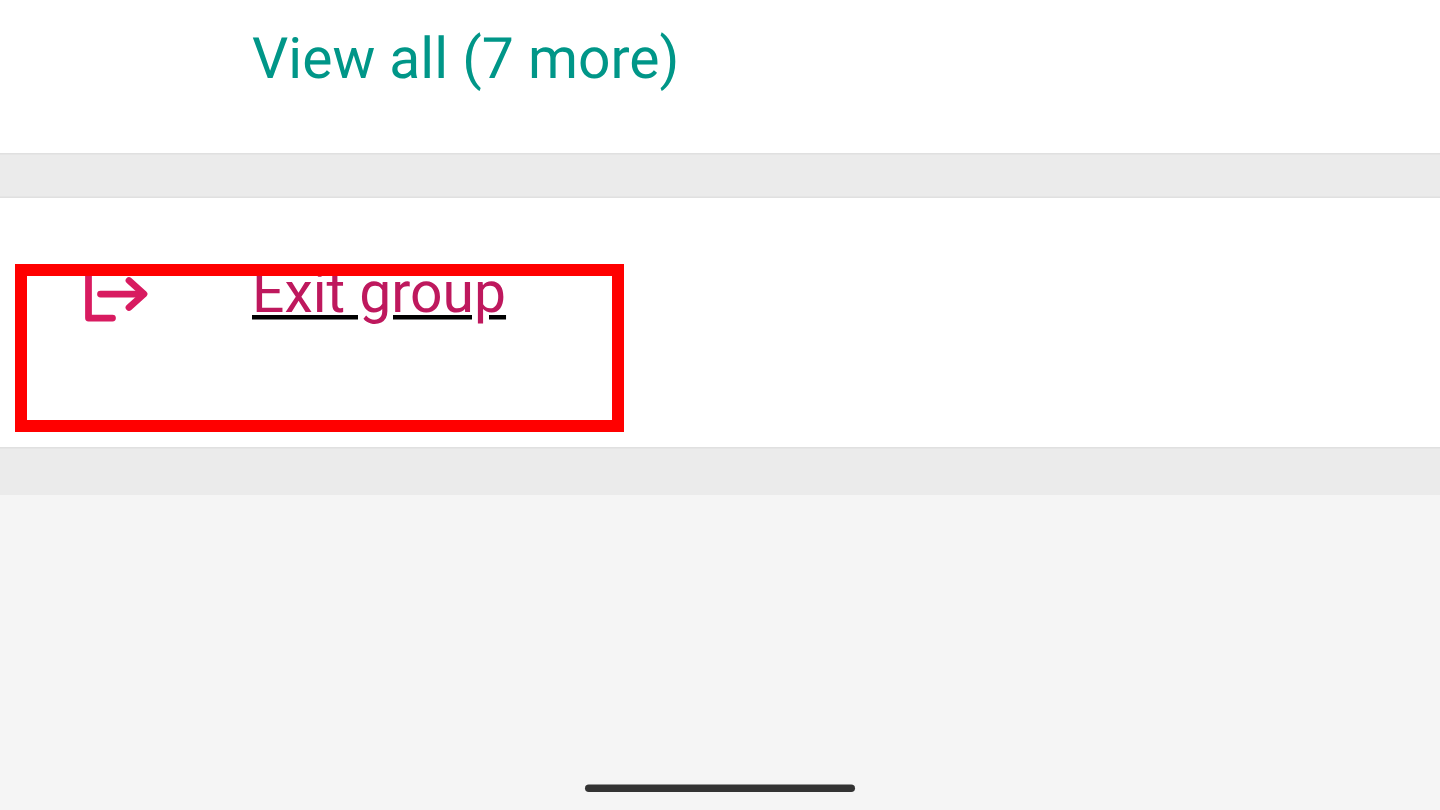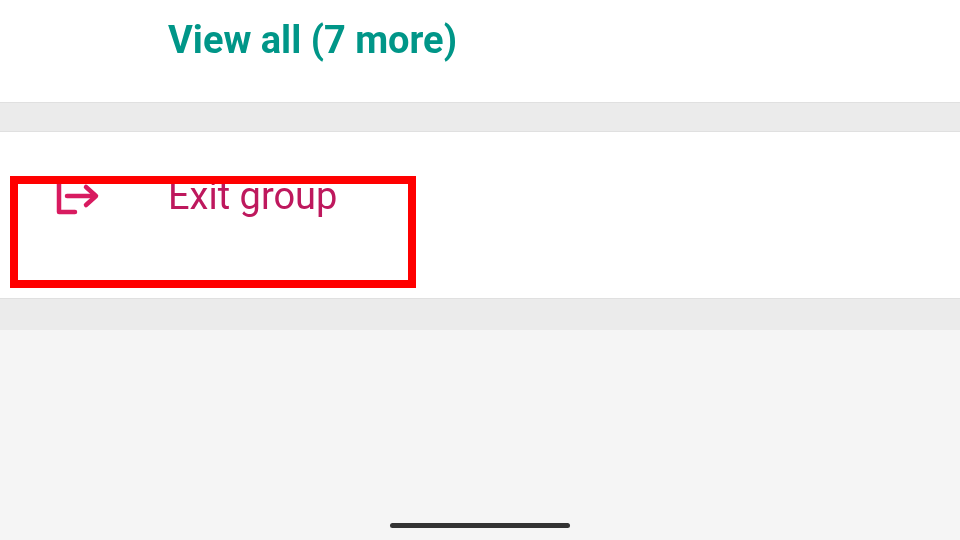--- a/index.html
+++ b/index.html
@@ -14,31 +14,32 @@
       height: 540px;
       position: relative;
     }
     .view-all-section {
       background: #ffffff;
       padding: 18px 0 40px 168px;
     }
     .view-all-link {
       color: #009688;
       font-size: 38px;
-      font-weight: 700;
+      font-weight: 400;
     }
     .divider {
       height: 30px;
       background: #ebebeb;
       border-top: 1px solid #e0e0e0;
       border-bottom: 1px solid #e0e0e0;
     }
     .actions-section {
       background: #ffffff;
       padding: 14px 0 52px 0;
+      text-decoration: underline;
     }
     .action-item {
       display: flex;
       align-items: center;
       padding: 28px 0 28px 50px;
       position: relative;
     }
     .action-icon {
       width: 56px;
       display: flex;

